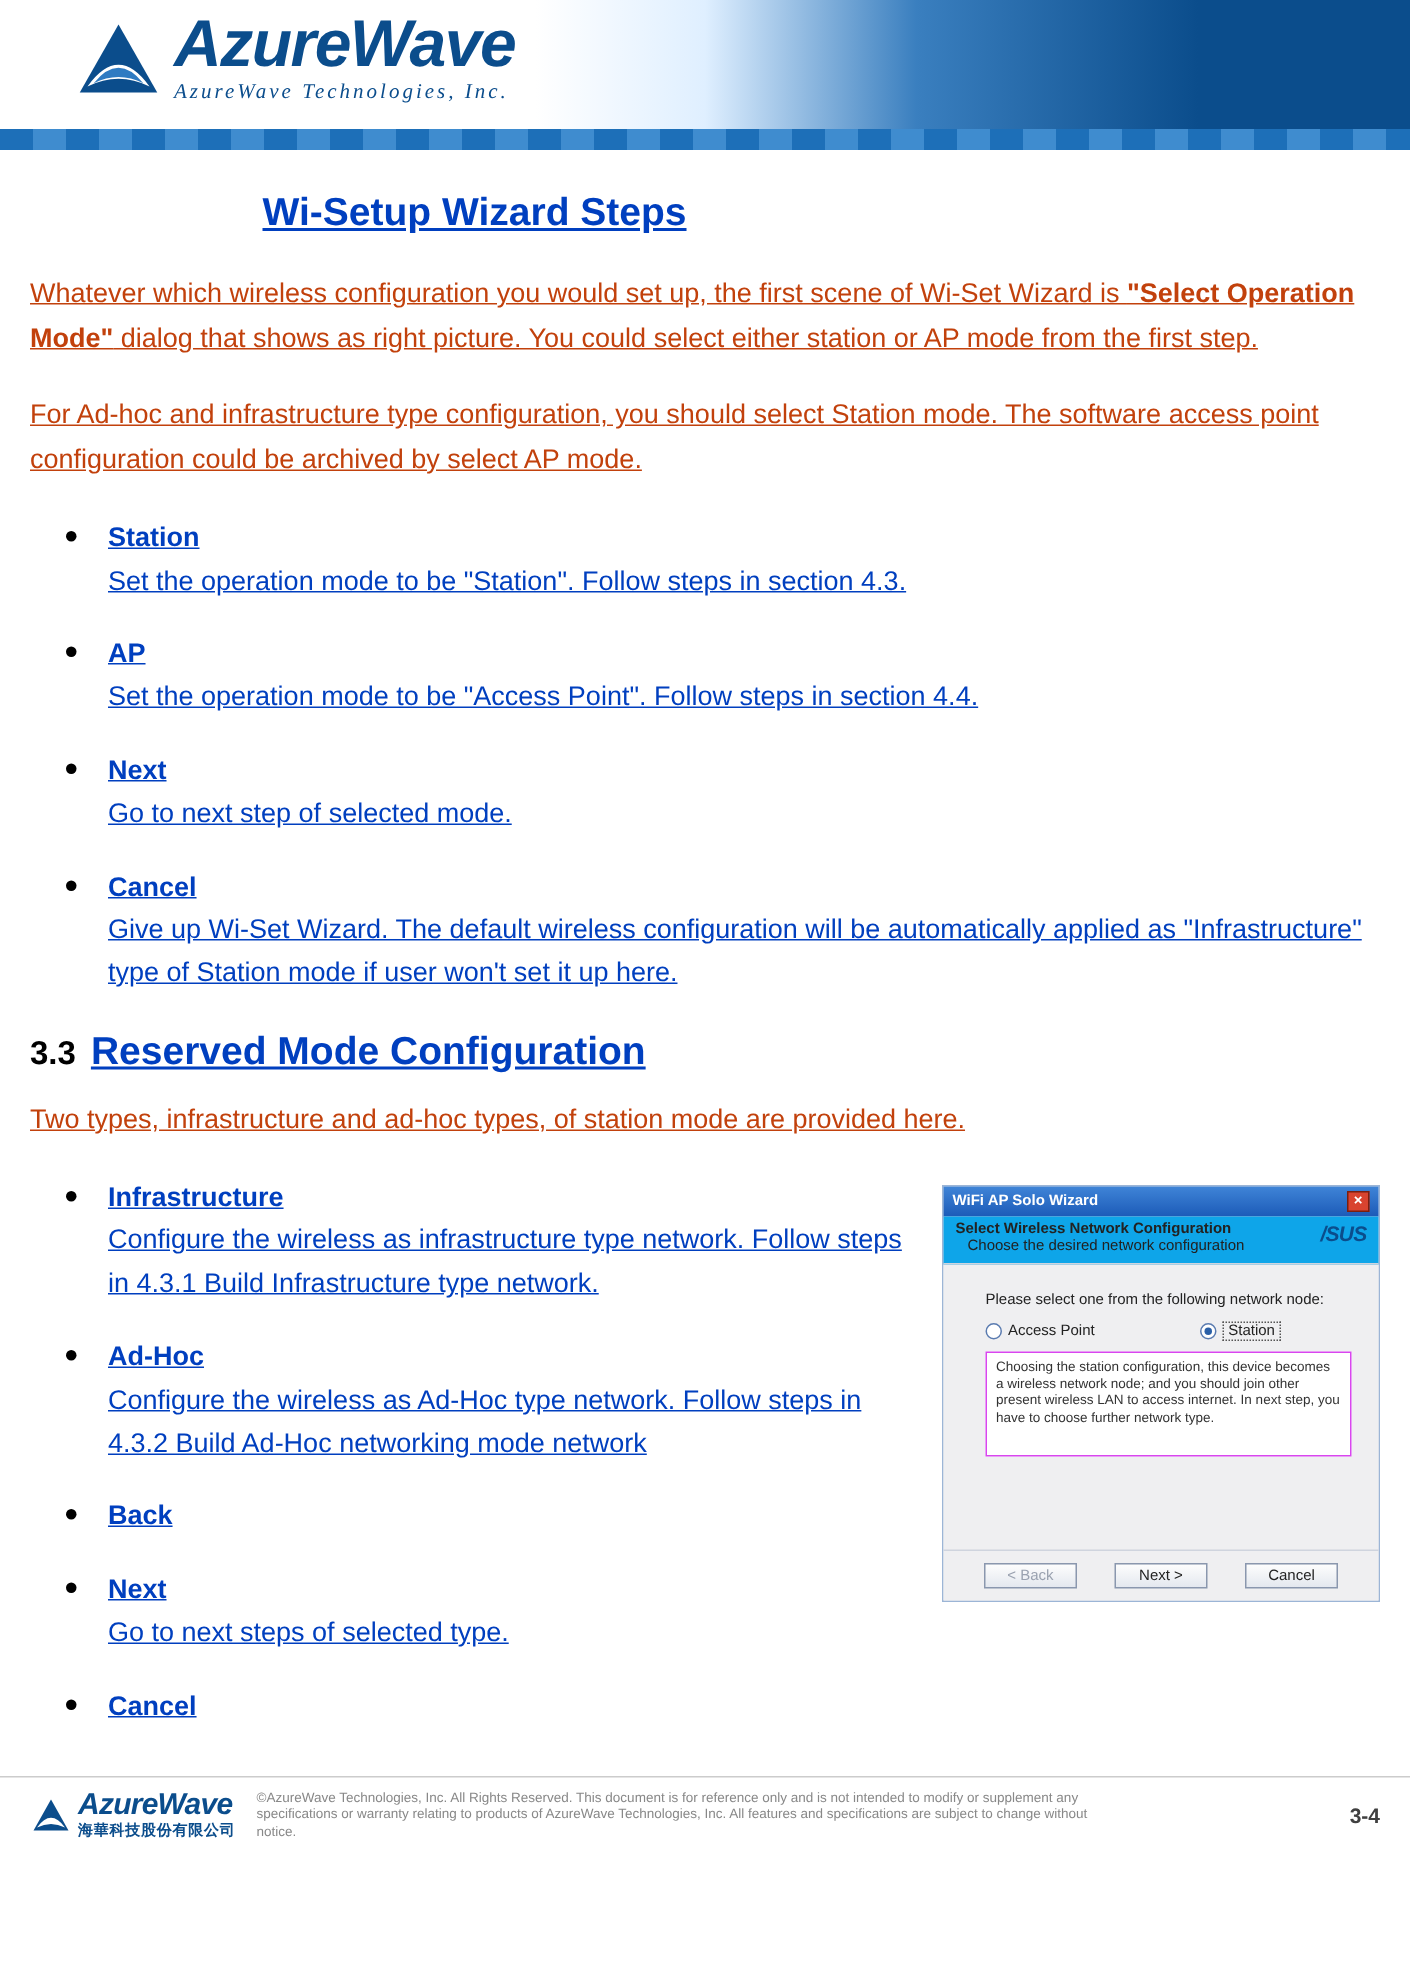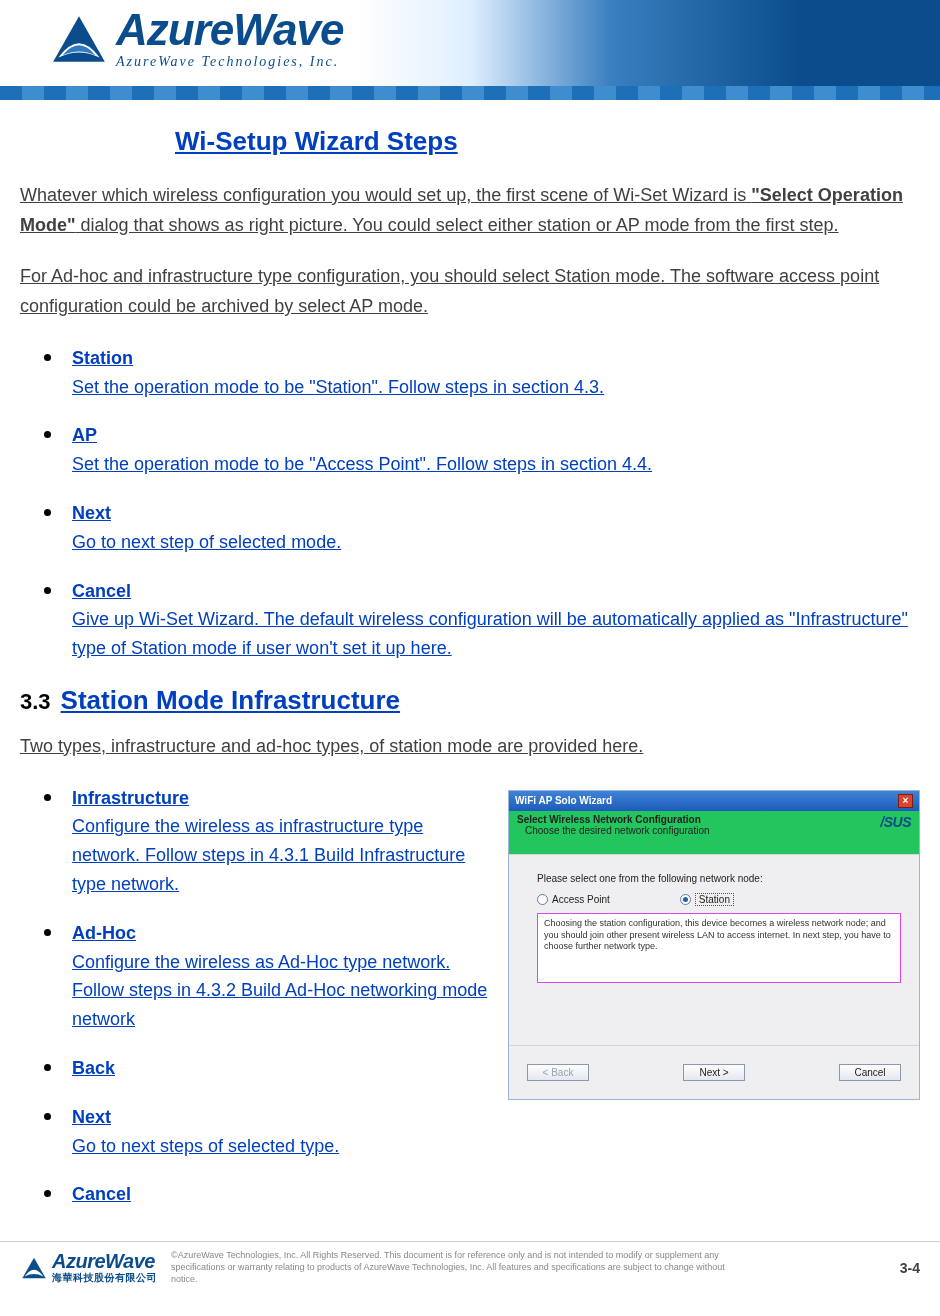--- a/index.html
+++ b/index.html
@@ -66,21 +66,21 @@
     font-weight: 700;
     font-size: 26px;
     color: #003fbf;
     text-decoration: underline;
     margin: 6px 0 24px 155px;
     display: inline-block;
   }
   .para {
     font-size: 18px;
     line-height: 1.65;
-    color: #404040;
+    color: #c2410c;
     text-decoration: underline;
     margin: 0 0 22px 0;
   }
   .para b { font-weight: 700; }
   ul.doc-list {
     list-style: none;
     padding: 0 0 0 34px;
     margin: 0 0 22px 0;
   }
   ul.doc-list > li {
@@ -129,21 +129,21 @@
     color: #003fbf;
     text-decoration: underline;
   }
 
   .two-col {
     display: flex;
     gap: 18px;
     align-items: flex-start;
   }
   .two-col .left { flex: 1; }
-  .two-col .right { width: 412px; flex-shrink: 0; }
+  .two-col .right { width: 292px; flex-shrink: 0; }
 
   
   .wizard {
     border: 1px solid #9cb5d6;
     background: #efeff1;
     font-size: 10px;
     font-family: Tahoma, Arial, sans-serif;
     color: #222;
     margin-top: 6px;
   }
@@ -158,22 +158,22 @@
     align-items: center;
   }
   .wizard-close {
     width: 15px; height: 14px;
     background: #d9432f;
     border: 1px solid #7a1f10;
     display: flex; align-items: center; justify-content: center;
     color: #fff; font-weight: 700; font-size: 10px; line-height: 1;
   }
   .wizard-header {
-    background: #22c55e;
-    padding: 3px 8px 18px 8px;
+    background: #0ea5e9;
+    padding: 3px 8px 6px 8px;
     border-bottom: 1px solid #cfd4de;
     position: relative;
   }
   .wizard-header .line1 { font-weight: 700; font-size: 10px; }
   .wizard-header .line2 { font-size: 10px; margin-left: 8px; }
   .asus-badge {
     position: absolute;
     right: 8px; top: 3px;
     font-family: Arial, sans-serif;
     font-weight: 900;
@@ -197,24 +197,24 @@
     background: #fff;
     padding: 4px 6px;
     font-size: 9px;
     color: #333;
     line-height: 1.25;
     min-height: 70px;
   }
   .wizard-buttons {
     background: #efeff1;
     border-top: 1px solid #cfd4de;
-    padding: 18px;
-    display: flex;
-    justify-content: space-between;
-    gap: 8px;
+    padding: 8px;
+    display: flex;
+    justify-content: center;
+    gap: 25px;
   }
   .wbtn {
     min-width: 62px;
     font-size: 10px;
     padding: 2px 8px;
     border: 1px solid #8a97ae;
     background: linear-gradient(#fdfdfd, #e4e8ef);
     text-align: center;
   }
   .wbtn.disabled { color: #9aa2b0; }
@@ -284,21 +284,21 @@
 
     <ul class="doc-list" id="list1">
         <li><span class="term">Station </span><span class="desc">Set the operation mode to be "Station". Follow steps in section 4.3.</span></li>
         <li><span class="term">AP</span><span class="desc">Set the operation mode to be "Access Point". Follow steps in section 4.4.</span></li>
         <li><span class="term">Next</span><span class="desc">Go to next step of selected mode.</span></li>
         <li><span class="term">Cancel</span><span class="desc">Give up Wi-Set Wizard. The default wireless configuration will be automatically applied as "Infrastructure" type of Station mode if user won't set it up here.</span></li>
       </ul>
 
     <div class="h2-row">
       <span class="sec-num">3.3</span>
-      <span class="h2-title">Station Mode Infrastructure</span>
+      <span class="h2-title">Reserved Mode Configuration</span>
     </div>
 
     <p class="para">Two types, infrastructure and ad-hoc types, of station mode are provided here.  </p>
 
     <div class="two-col">
       <div class="left">
         <ul class="doc-list" id="list2">
             <li><span class="term">Infrastructure</span><span class="desc">Configure the wireless as infrastructure type network. Follow steps in 4.3.1 Build Infrastructure type network.</span></li>
             <li><span class="term">Ad-Hoc</span><span class="desc">Configure the wireless as Ad-Hoc type network. Follow steps in 4.3.2 Build Ad-Hoc networking mode network</span></li>
             <li><span class="term">Back</span></li>

